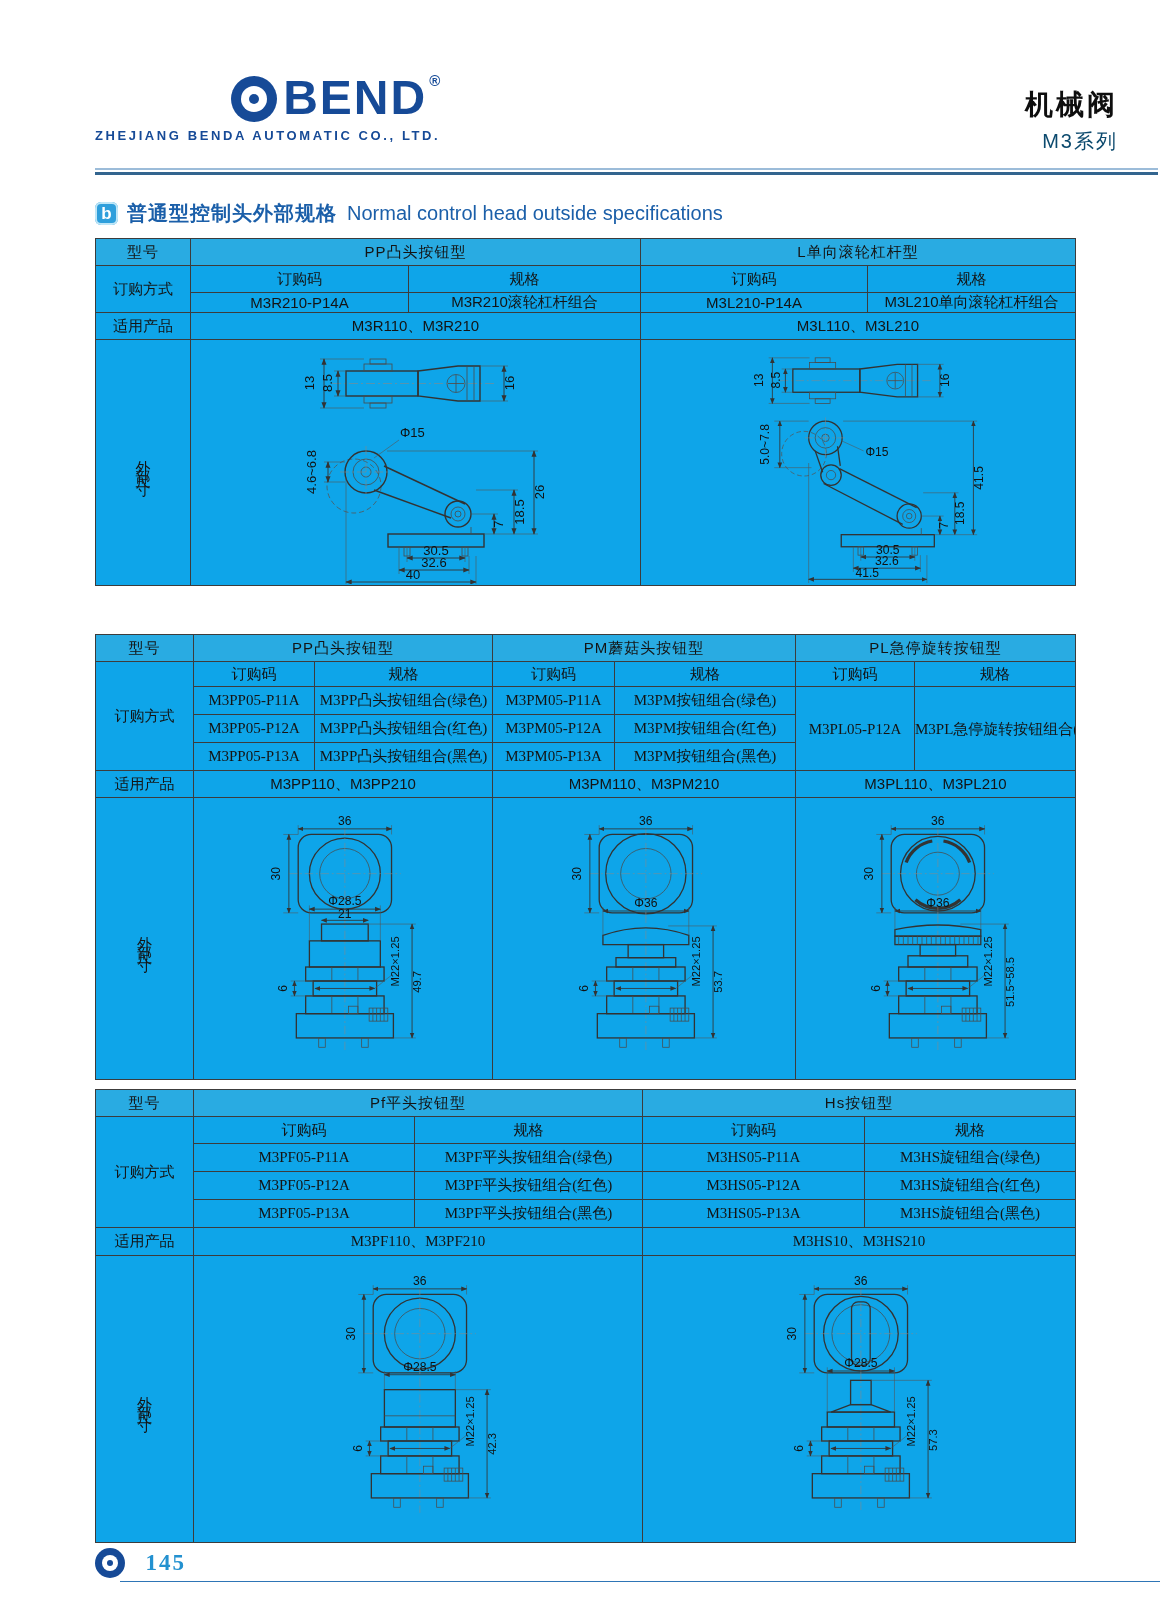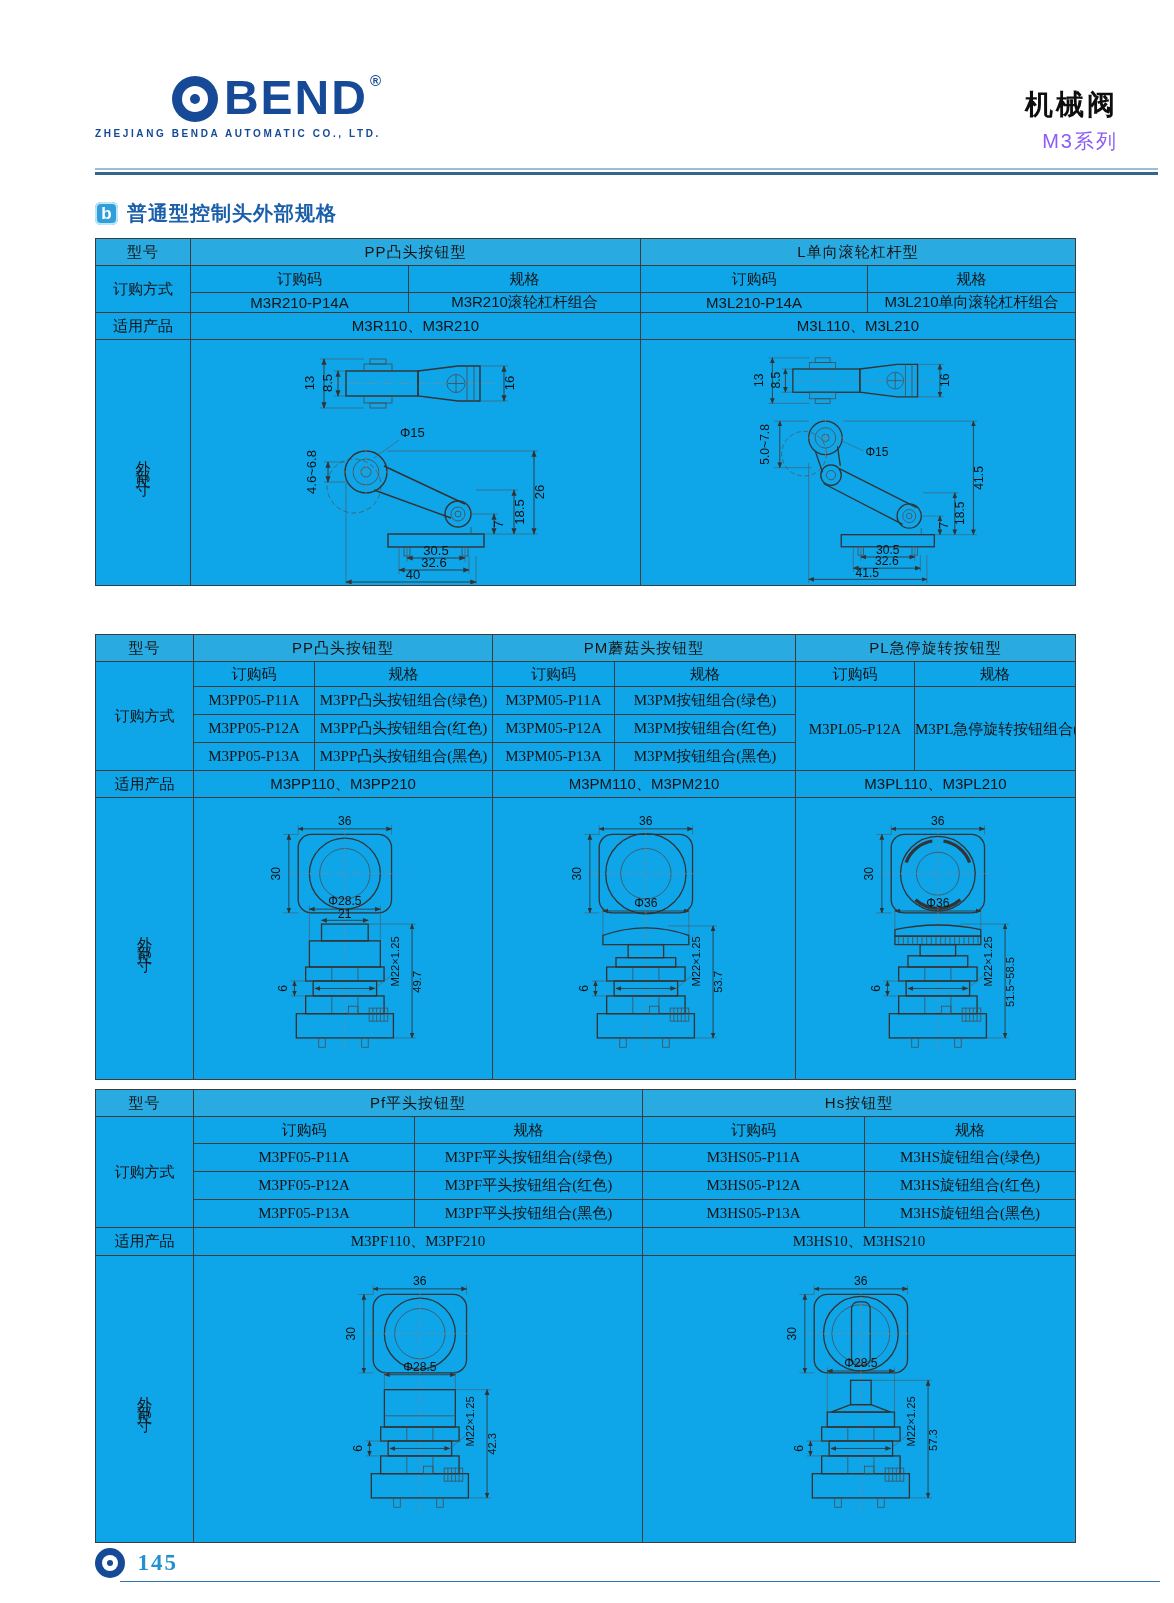--- a/index.html
+++ b/index.html
@@ -9,24 +9,24 @@
   .page{position:relative;width:1174px;height:1603px;background:#fff;overflow:hidden;
         font-family:"Liberation Sans",sans-serif;color:#1a1a1a;}
   
   .logo{position:absolute;left:95px;top:72px;}
   .logo-row{display:flex;align-items:flex-start;justify-content:flex-end;}
   .logo-icon{width:46px;height:46px;border-radius:50%;background:var(--navy);position:relative;display:inline-block;margin-top:4px;}
   .logo-icon::before{content:"";position:absolute;inset:10px;border-radius:50%;background:#fff;}
   .logo-icon::after{content:"";position:absolute;inset:18px;border-radius:50%;background:var(--navy);}
   .logo-text{font-size:48px;font-weight:900;color:var(--navy);letter-spacing:2px;line-height:52px;margin-left:6px;}
   .logo-reg{font-size:15px;font-weight:bold;color:var(--navy);margin-left:2px;}
-  .company{font-size:10px;font-weight:bold;color:var(--navy);letter-spacing:2.6px;margin-top:4px;}
+  .company{font-size:13px;font-weight:bold;color:var(--navy);letter-spacing:2.6px;margin-top:4px;}
   .hdr-right{position:absolute;right:56px;top:86px;text-align:right;}
   .prod{font-size:28px;font-weight:bold;color:#0e0e0e;letter-spacing:3px;}
-  .series{font-size:20px;color:#8b5cf6;letter-spacing:2px;margin-top:4px;}
+  .series{font-size:20px;color:#0c4a6e;letter-spacing:2px;margin-top:4px;}
   .rule{position:absolute;left:95px;top:168px;width:1063px;}
   .rule-a{height:2px;background:#9cbcd9;margin-bottom:2px;}
   .rule-b{height:3px;background:var(--rule);}
   
   .section{position:absolute;left:95px;top:200px;display:flex;align-items:center;}
   .sec-icon{width:23px;height:23px;border-radius:6px;background:#2f9fdc;color:#fff;
             font-weight:bold;font-size:17px;display:flex;align-items:center;justify-content:center;
             box-shadow:inset 0 0 0 2px #bfe6f7;margin-right:9px;}
   .sec-zh{font-size:20px;font-weight:bold;color:var(--blue);letter-spacing:1px;}
   .sec-en{font-size:20px;color:var(--blue);margin-left:10px;}
@@ -52,21 +52,21 @@
   .dsh{fill:none;stroke:#555;stroke-width:.8;stroke-dasharray:5 3;}
   .ctr{stroke:#888;stroke-width:.6;stroke-dasharray:9 3 2 3;}
   text.d{font-family:"Liberation Sans",sans-serif;font-size:13px;fill:#111;}
   text.ds{font-family:"Liberation Sans",sans-serif;font-size:12px;fill:#111;}
   
   .footer{position:absolute;left:95px;top:1548px;width:1063px;}
   .flogo{width:30px;height:30px;border-radius:50%;background:var(--navy);position:relative;display:inline-block;vertical-align:middle;}
   .flogo::before{content:"";position:absolute;inset:7px;border-radius:50%;background:#fff;}
   .flogo::after{content:"";position:absolute;inset:12px;border-radius:50%;background:var(--navy);}
   .fpage{font-family:"Liberation Serif",serif;font-weight:bold;font-size:23px;color:#2391d0;
-         vertical-align:middle;margin-left:8px;letter-spacing:2px;}
+         vertical-align:middle;margin-left:16px;letter-spacing:2px;}
   .fline{position:absolute;left:25px;top:33px;width:1040px;height:1px;background:#2e75b6;}
 </style>
 </head>
 <body>
 
 <svg width="0" height="0" style="position:absolute">
   <defs>
     <marker id="arr" viewBox="0 0 10 10" refX="9" refY="5" markerWidth="7" markerHeight="7" orient="auto-start-reverse">
       <path d="M0,1 L10,5 L0,9 z" fill="#333"></path>
     </marker>
@@ -88,20 +88,21 @@
     <div class="series">M3系列</div>
   </div>
   <div class="rule">
       <div class="rule-a"></div>
       <div class="rule-b"></div>
     </div>
 
   <div class="section">
     <span class="sec-icon">b</span>
     <span class="sec-zh">普通型控制头外部规格</span>
+    <span class="sec-en">Normal control head outside specifications</span>
   </div>
 
   <table class="t" style="top:238px;width:980px">
     <colgroup>
         <col style="width:95px">
         <col style="width:218px">
         <col style="width:232px">
         <col style="width:227px">
         <col style="width:208px">
       </colgroup>

